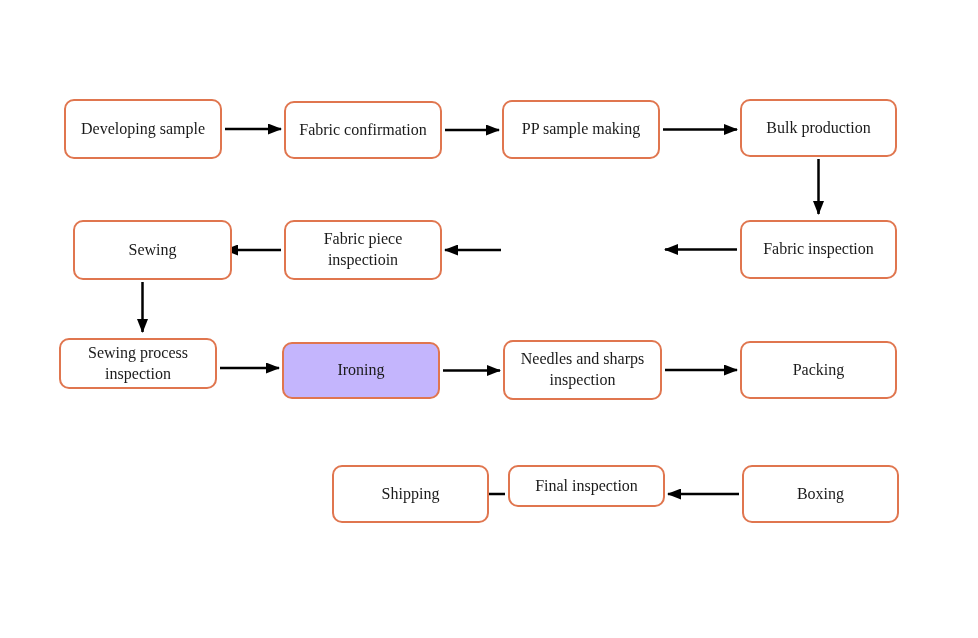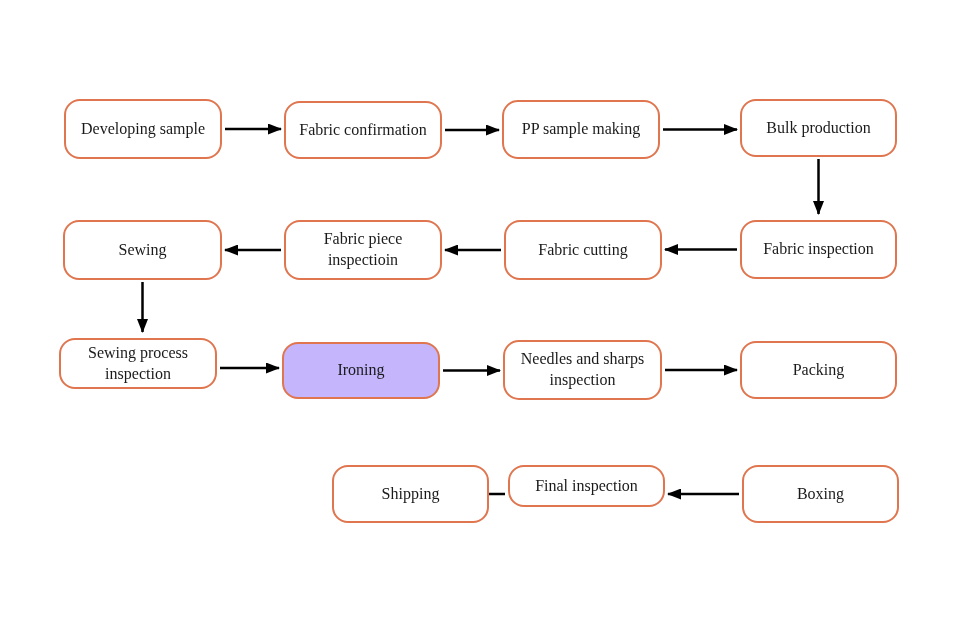--- a/index.html
+++ b/index.html
@@ -20,21 +20,21 @@
     left: 0;
     top: 0;
     width: 978px;
     height: 638px;
     pointer-events: none;
   }
   .node {
     position: absolute;
     box-sizing: border-box;
     border: 2px solid #e0764f;
-    border-radius: 16px;
+    border-radius: 10px;
     background: #ffffff;
     display: flex;
     align-items: center;
     justify-content: center;
     text-align: center;
     color: #1a1a1a;
     font-size: 16px;
     line-height: 1.3;
     padding: 3px 10px;
   }
@@ -71,29 +71,26 @@
     </div>
     <div class="node" style="left: 284px; top: 101px; width: 158px; height: 58px; border-color: rgb(224, 118, 79); background: rgb(255, 255, 255); color: rgb(26, 26, 26);">
       <span class="node-label">Fabric confirmation</span>
     </div>
     <div class="node" style="left: 502px; top: 100px; width: 158px; height: 59px; border-color: rgb(224, 118, 79); background: rgb(255, 255, 255); color: rgb(26, 26, 26);">
       <span class="node-label">PP sample making</span>
     </div>
     <div class="node" style="left: 740px; top: 99px; width: 157px; height: 58px; border-color: rgb(224, 118, 79); background: rgb(255, 255, 255); color: rgb(26, 26, 26);">
       <span class="node-label">Bulk production</span>
     </div>
-    <div class="node" style="left: 63px; top: 220px; width: 159px; height: 60px; border-color: rgb(224, 118, 79); background: rgb(255, 255, 255); color: rgb(26, 26, 26);">
+    <div class="node" style="left: 73px; top: 220px; width: 159px; height: 60px; border-color: rgb(224, 118, 79); background: rgb(255, 255, 255); color: rgb(26, 26, 26);">
       <span class="node-label">Sewing</span>
     </div>
     <div class="node" style="left: 284px; top: 220px; width: 158px; height: 60px; border-color: rgb(224, 118, 79); background: rgb(255, 255, 255); color: rgb(26, 26, 26);">
       <span class="node-label">Fabric piece
 inspectioin</span>
-    </div>
-    <div class="node" style="left: 504px; top: 220px; width: 158px; height: 60px; border-color: rgb(224, 118, 79); background: rgb(255, 255, 255); color: rgb(26, 26, 26);">
-      <span class="node-label">Fabric cutting</span>
     </div>
     <div class="node" style="left: 740px; top: 220px; width: 157px; height: 59px; border-color: rgb(224, 118, 79); background: rgb(255, 255, 255); color: rgb(26, 26, 26);">
       <span class="node-label">Fabric inspection</span>
     </div>
     <div class="node" style="left: 59px; top: 338px; width: 158px; height: 51px; border-color: rgb(224, 118, 79); background: rgb(255, 255, 255); color: rgb(26, 26, 26);">
       <span class="node-label">Sewing process
 inspection</span>
     </div>
     <div class="node" style="left: 282px; top: 342px; width: 158px; height: 57px; border-color: rgb(224, 118, 79); background: #c4b5fd; color: rgb(26, 26, 26);">
       <span class="node-label">Ironing</span>

